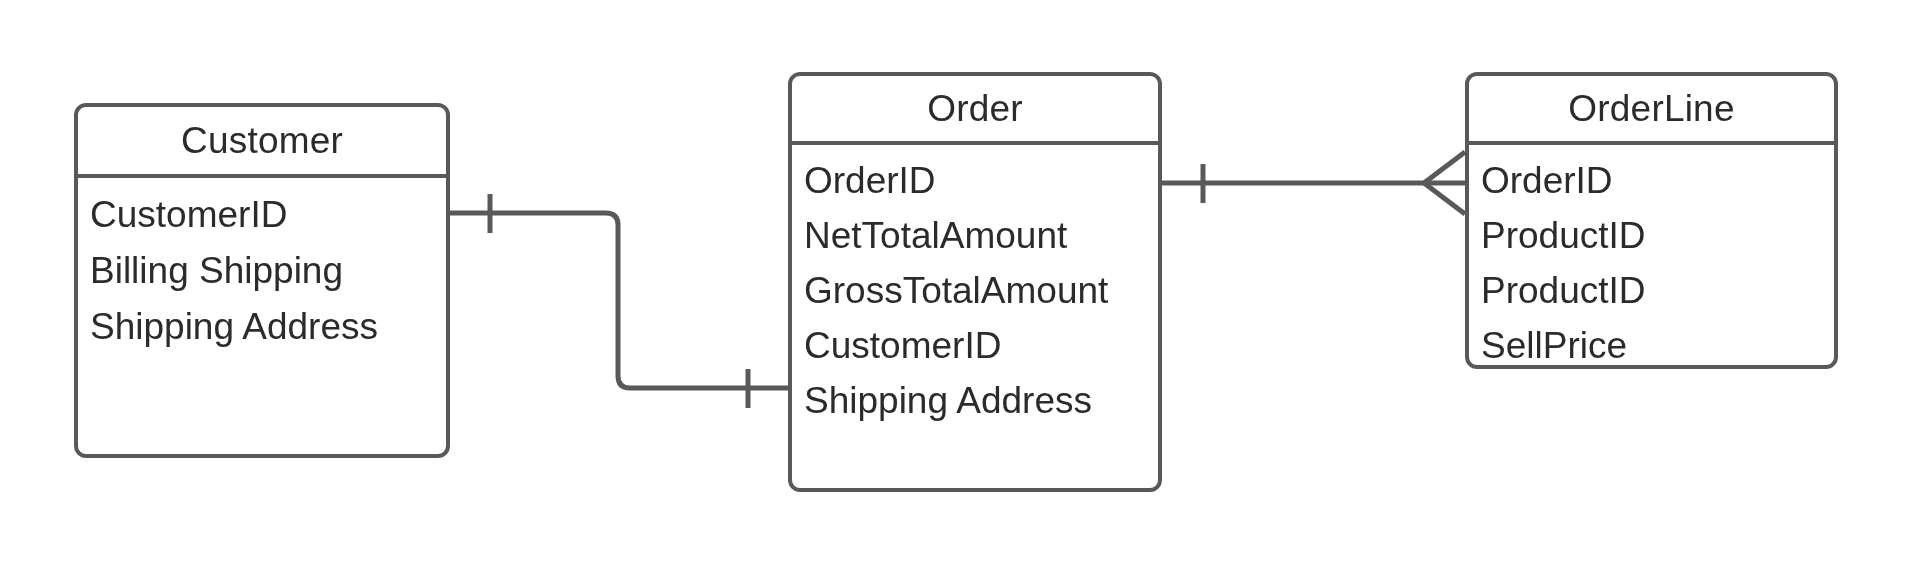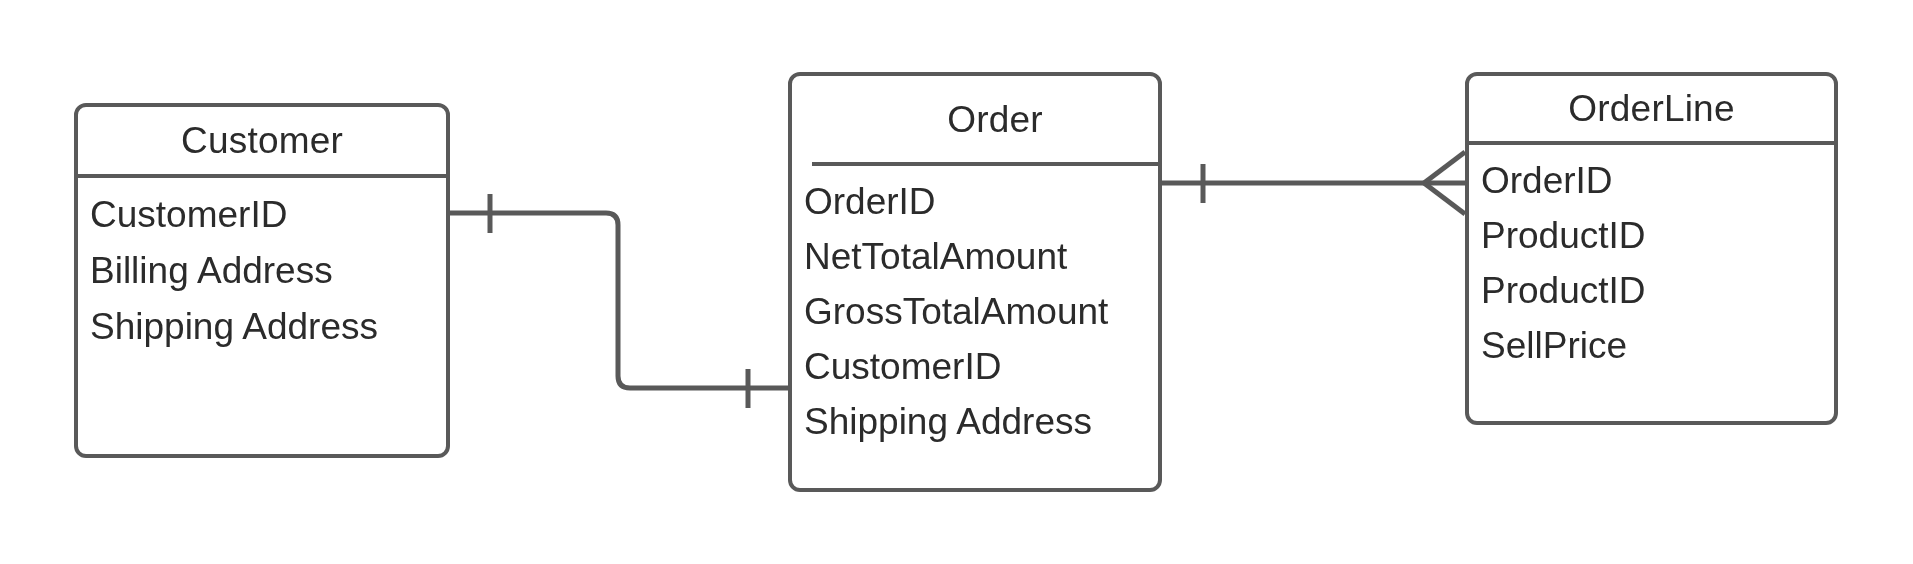--- a/index.html
+++ b/index.html
@@ -50,25 +50,25 @@
     line-height: 1;
     white-space: nowrap;
   }
   
   #entity-customer { left: 74px; top: 103px; width: 376px; height: 355px; }
   #entity-customer .entity-header { height: 71px; }
   #entity-customer .entity-attrs { padding-top: 18px; }
   #entity-customer .attr { margin-bottom: 19px; }
 
   #entity-order { left: 788px; top: 72px; width: 374px; height: 420px; }
-  #entity-order .entity-header { height: 90px; margin-left: 20px; }
+  #entity-order .entity-header { height: 69px; }
   #entity-order .entity-attrs { padding-top: 17px; }
   #entity-order .attr { margin-bottom: 18px; }
 
-  #entity-orderline { left: 1465px; top: 72px; width: 373px; height: 353px; }
+  #entity-orderline { left: 1465px; top: 72px; width: 373px; height: 297px; }
   #entity-orderline .entity-header { height: 69px; }
   #entity-orderline .entity-attrs { padding-top: 17px; }
   #entity-orderline .attr { margin-bottom: 18px; }
 
   #connector-layer {
     position: absolute;
     left: 0;
     top: 0;
     width: 1913px;
     height: 564px;
@@ -113,21 +113,21 @@
         <line class="conn-crow" x1="1465" y1="152" x2="1424" y2="183"></line>
         <line class="conn-crow" x1="1465" y1="214" x2="1424" y2="183"></line>
       </g>
     </g>
   </svg>
 
   <div class="entity" id="entity-customer">
     <div class="entity-header">Customer</div>
     <div class="entity-attrs">
       <div class="attr">CustomerID</div>
-      <div class="attr">Billing Address</div>
+      <div class="attr">Billing Shipping</div>
       <div class="attr">Shipping Address</div>
     </div>
   </div>
 
   <div class="entity" id="entity-order">
     <div class="entity-header">Order</div>
     <div class="entity-attrs">
       <div class="attr">OrderID</div>
       <div class="attr">NetTotalAmount</div>
       <div class="attr">GrossTotalAmount</div>

